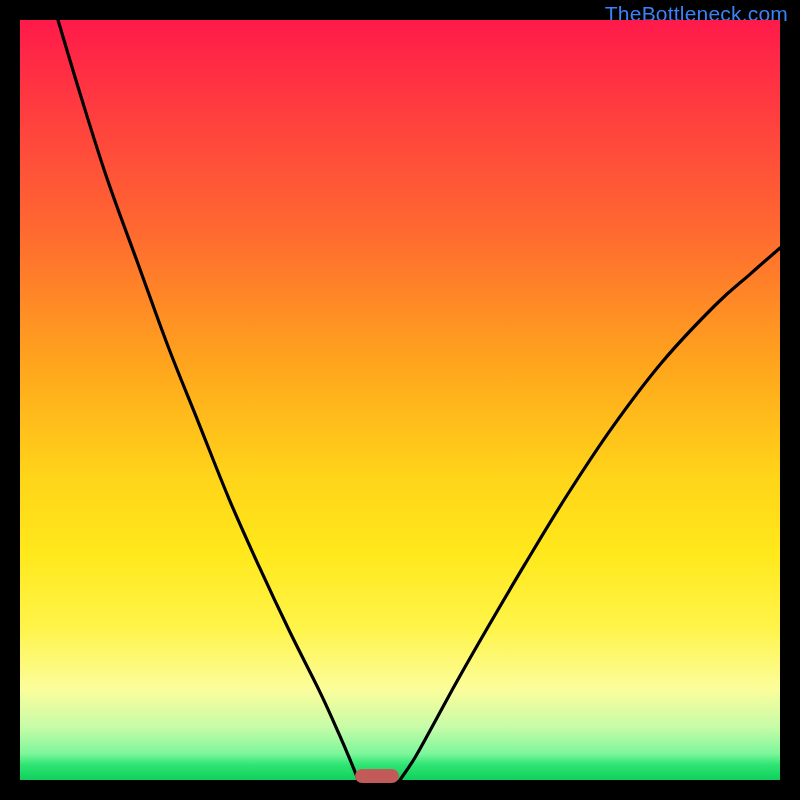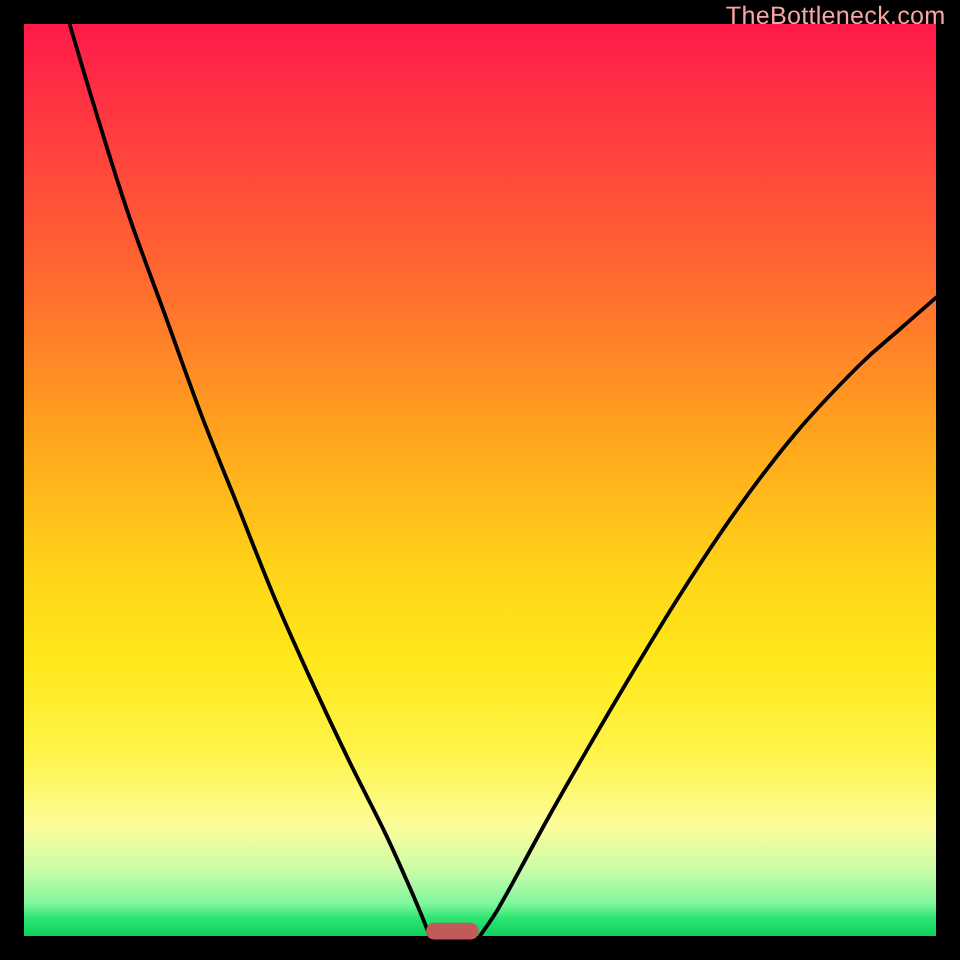--- a/index.html
+++ b/index.html
@@ -37,21 +37,21 @@
         #c7fca8 93%,
         #7ef69c 96.5%,
         #2ee573 98%,
         #10d05d 100%
       );
   }
   .watermark {
     position: absolute;
     top: 2px;
     right: 12px;
-    color: #fca5a5;
+    color: #3b82f6;
     font-size: 21px;
     font-weight: 400;
     letter-spacing: 0.2px;
     user-select: none;
   }
   svg.curves {
     position: absolute;
     left: 0;
     top: 0;
     width: 760px;

